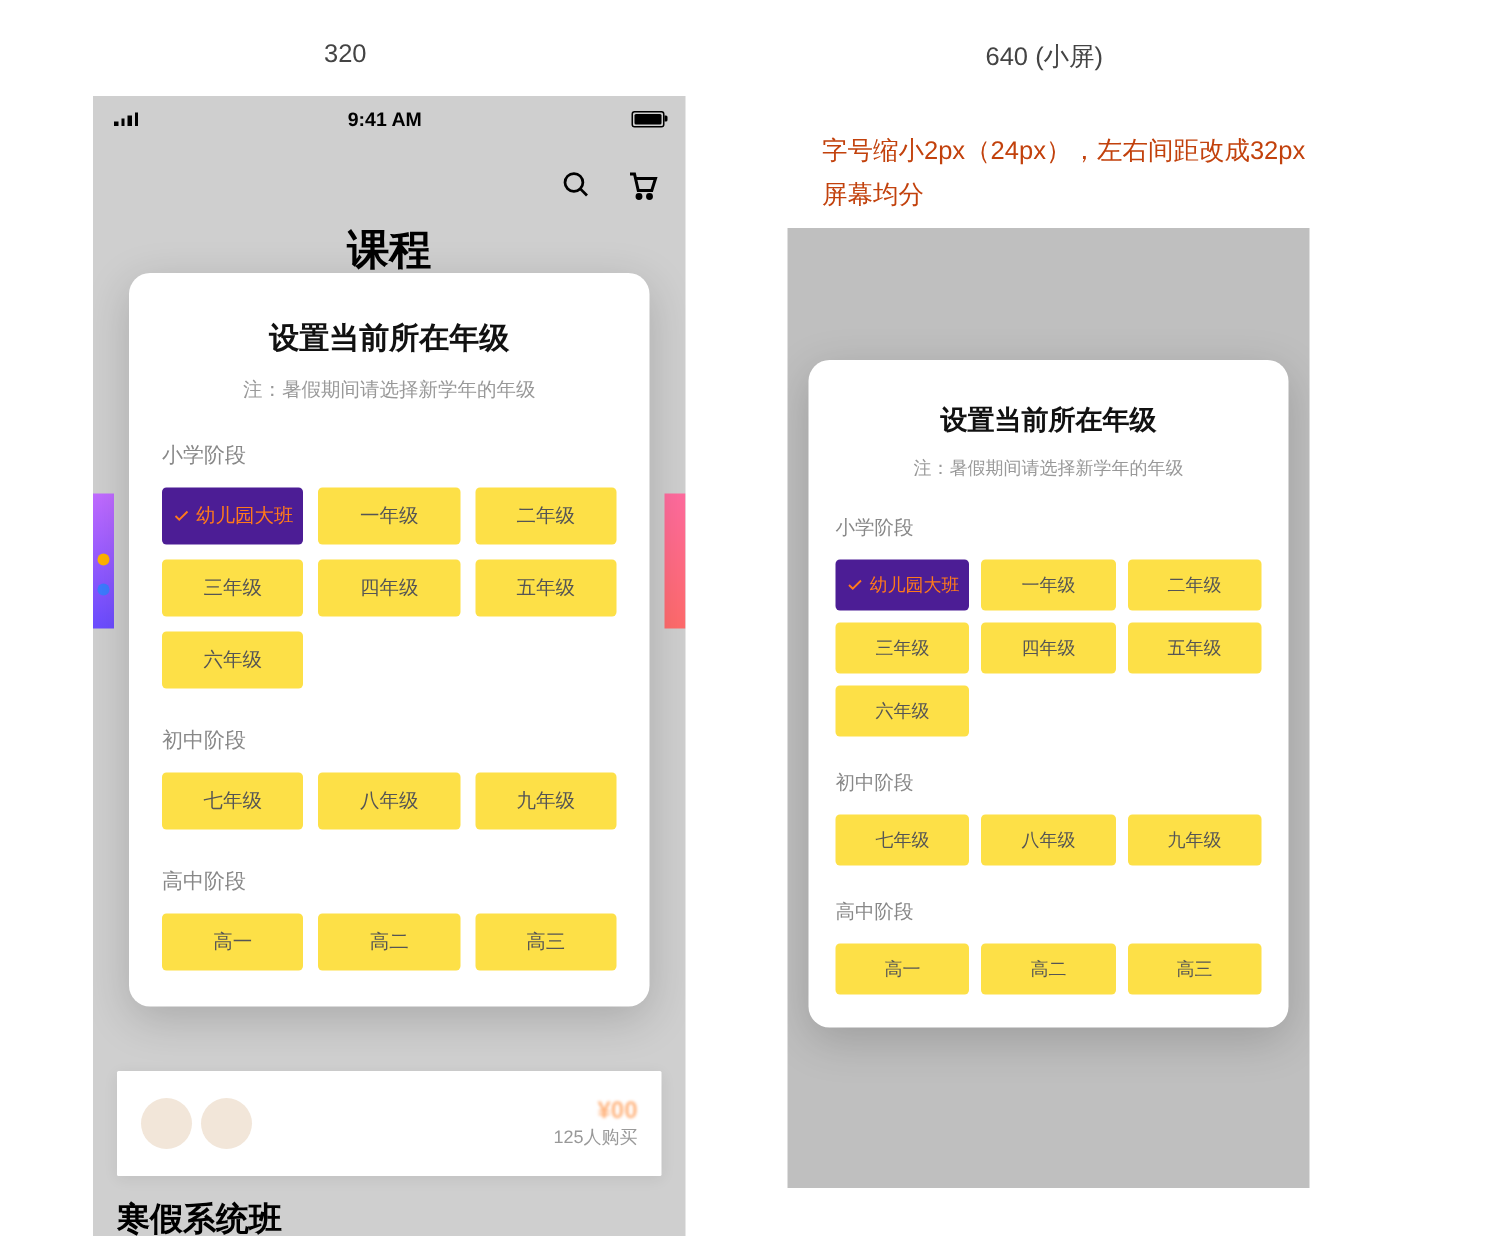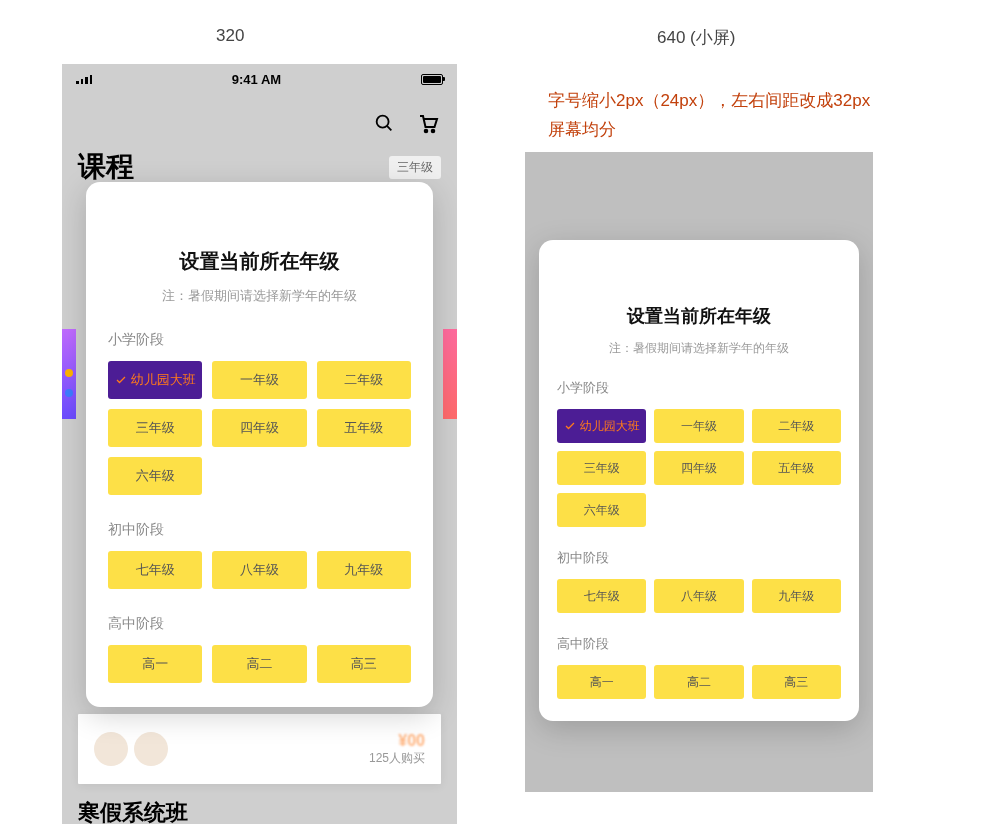--- a/index.html
+++ b/index.html
@@ -67,20 +67,21 @@
 
   .app-header {
     display:flex; justify-content:flex-end; gap:18px; padding: 16px 16px 8px;
   }
   .icon-btn { width:26px; height:26px; display:flex;align-items:center;justify-content:center; }
   .icon-btn svg { stroke:#000; stroke-width:2; fill:none; }
 
   .page-title-row {
     display:flex; align-items:center; justify-content:space-between;
     padding: 4px 16px 0;
+    flex-direction: column;
   }
   .page-title { font-size: 28px; font-weight:700; color:#000; }
   .grade-pill {
     font-size:12px; color:#666; background:#f0f0f0; border-radius:3px; padding:3px 8px;
   }
 
   
   .bg-banner {
     position:absolute; top:265px; left:0; width:14px; height:90px;
     background: linear-gradient(#c06bff,#6b4cff);
@@ -107,21 +108,21 @@
 
   
   .modal {
     position:absolute; background:#fff; border-radius:14px;
     box-shadow: 0 8px 30px rgba(0,0,0,.18);
     padding: 30px 22px 24px;
   }
   .phone.left .modal{
     left:24px; right:24px; top:118px;
   }
-  .modal-title{ text-align:center; font-size:20px; font-weight:700; color:#111;margin-top:36px; }
+  .modal-title{ text-align:center; font-size:20px; font-weight:700; color:#111; }
   .modal-sub{ text-align:center; font-size:13px; color:#999; margin-top:12px; }
   .stage-label{ font-size:14px; color:#888; margin-top:26px; margin-bottom:12px; }
   .chips{ display:grid; grid-template-columns:repeat(3,1fr); gap:10px; }
   .chip{
     height:38px; background:#fde047; border-radius:3px;
     display:flex;align-items:center;justify-content:center;
     font-size:13px; color:#555; cursor:pointer;
     gap:4px;
   }
   .chip.selected{

